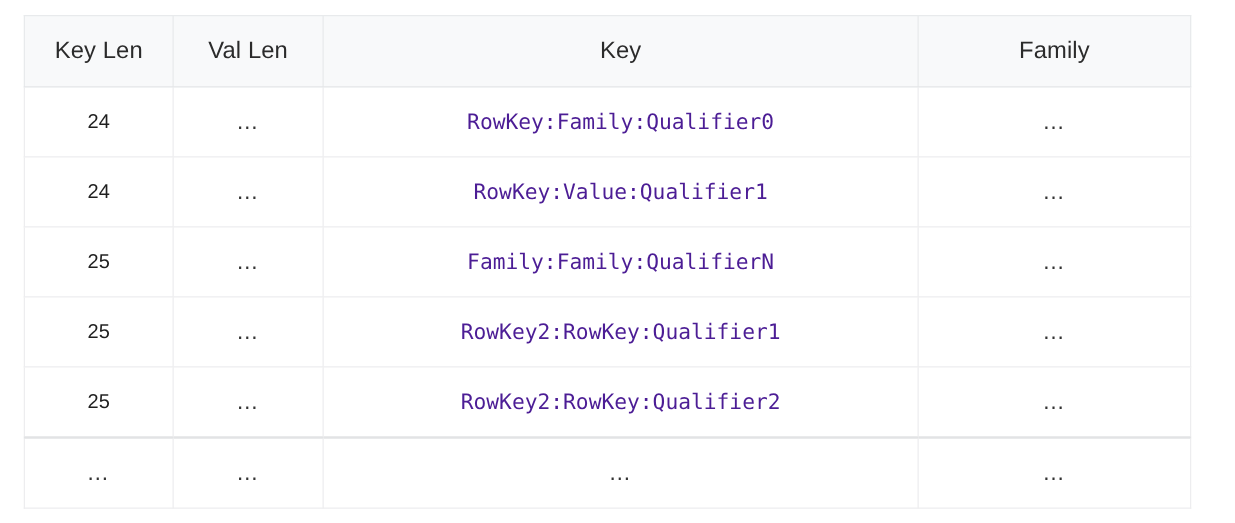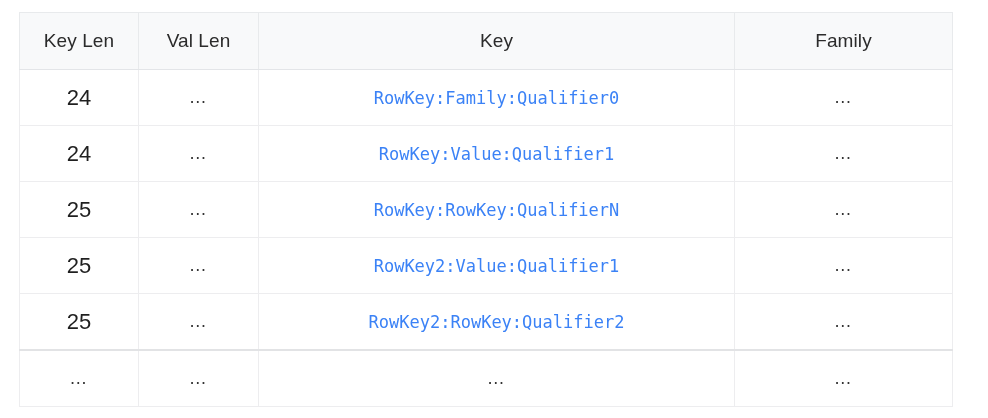--- a/index.html
+++ b/index.html
@@ -62,28 +62,28 @@
     padding: 0 6px;
     font-size: 18px;
     color: #1f1f1f;
     text-align: center;
     vertical-align: middle;
     background: #ffffff;
   }
 
   table.kv-table tbody td.num {
     font-family: "Liberation Sans", sans-serif;
-    font-size: 22px;
+    font-size: 16px;
   }
 
   table.kv-table tbody td.mono {
     font-family: "DejaVu Sans Mono", monospace;
     font-size: 17px;
     letter-spacing: 0px;
-    color: #3b82f6;
+    color: #4c1d95;
   }
 
   table.kv-table tbody td.dots {
     font-family: "Liberation Sans", sans-serif;
     font-size: 18px;
     color: #333333;
     letter-spacing: 1.5px;
   }
 
   
@@ -124,28 +124,28 @@
         <tr>
           <td class="num">24</td>
           <td class="dots">…</td>
           <td class="mono">RowKey:Value:Qualifier1</td>
           <td class="dots">…</td>
         </tr>
 
         <tr>
           <td class="num">25</td>
           <td class="dots">…</td>
-          <td class="mono">RowKey:RowKey:QualifierN</td>
+          <td class="mono">Family:Family:QualifierN</td>
           <td class="dots">…</td>
         </tr>
 
         <tr>
           <td class="num">25</td>
           <td class="dots">…</td>
-          <td class="mono">RowKey2:Value:Qualifier1</td>
+          <td class="mono">RowKey2:RowKey:Qualifier1</td>
           <td class="dots">…</td>
         </tr>
 
         <tr>
           <td class="num">25</td>
           <td class="dots">…</td>
           <td class="mono">RowKey2:RowKey:Qualifier2</td>
           <td class="dots">…</td>
         </tr>
 

